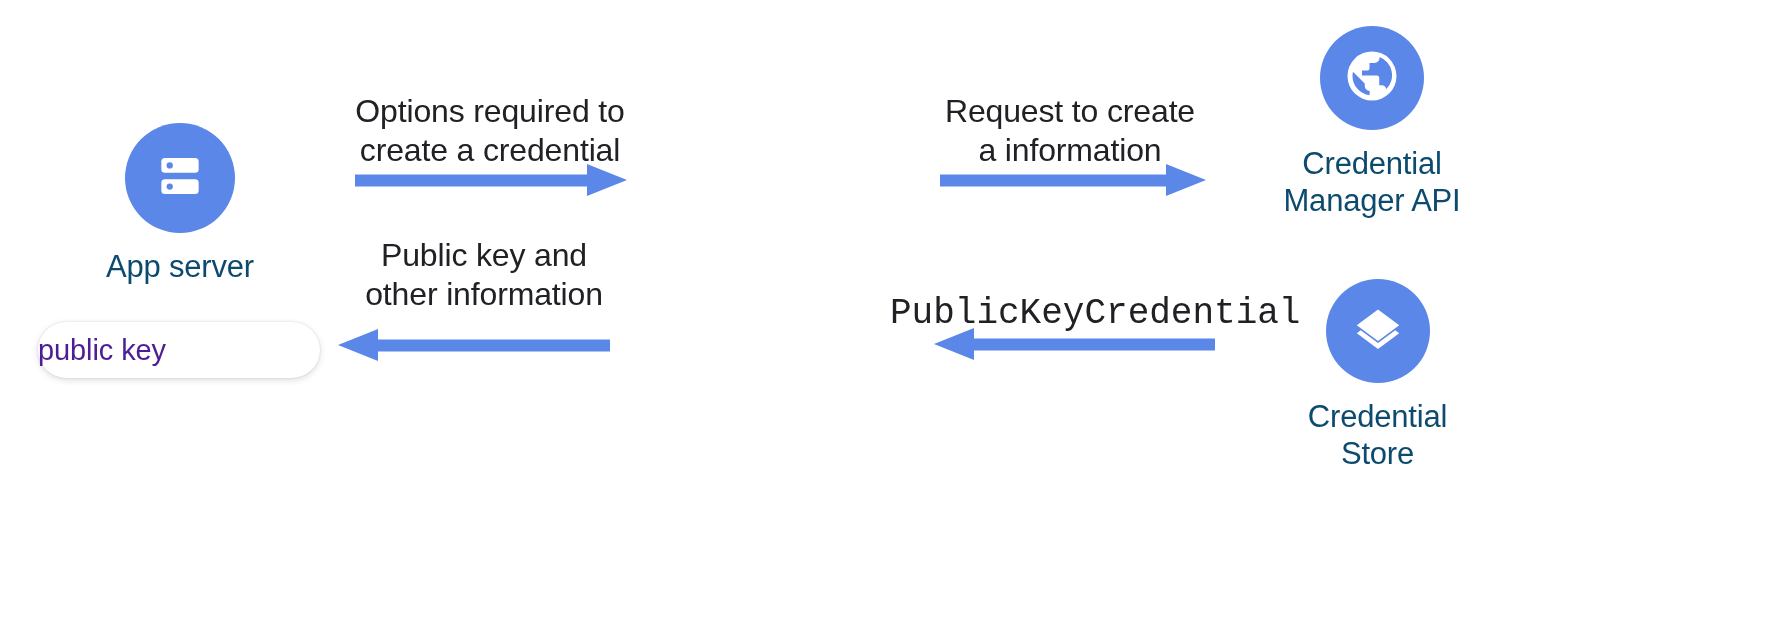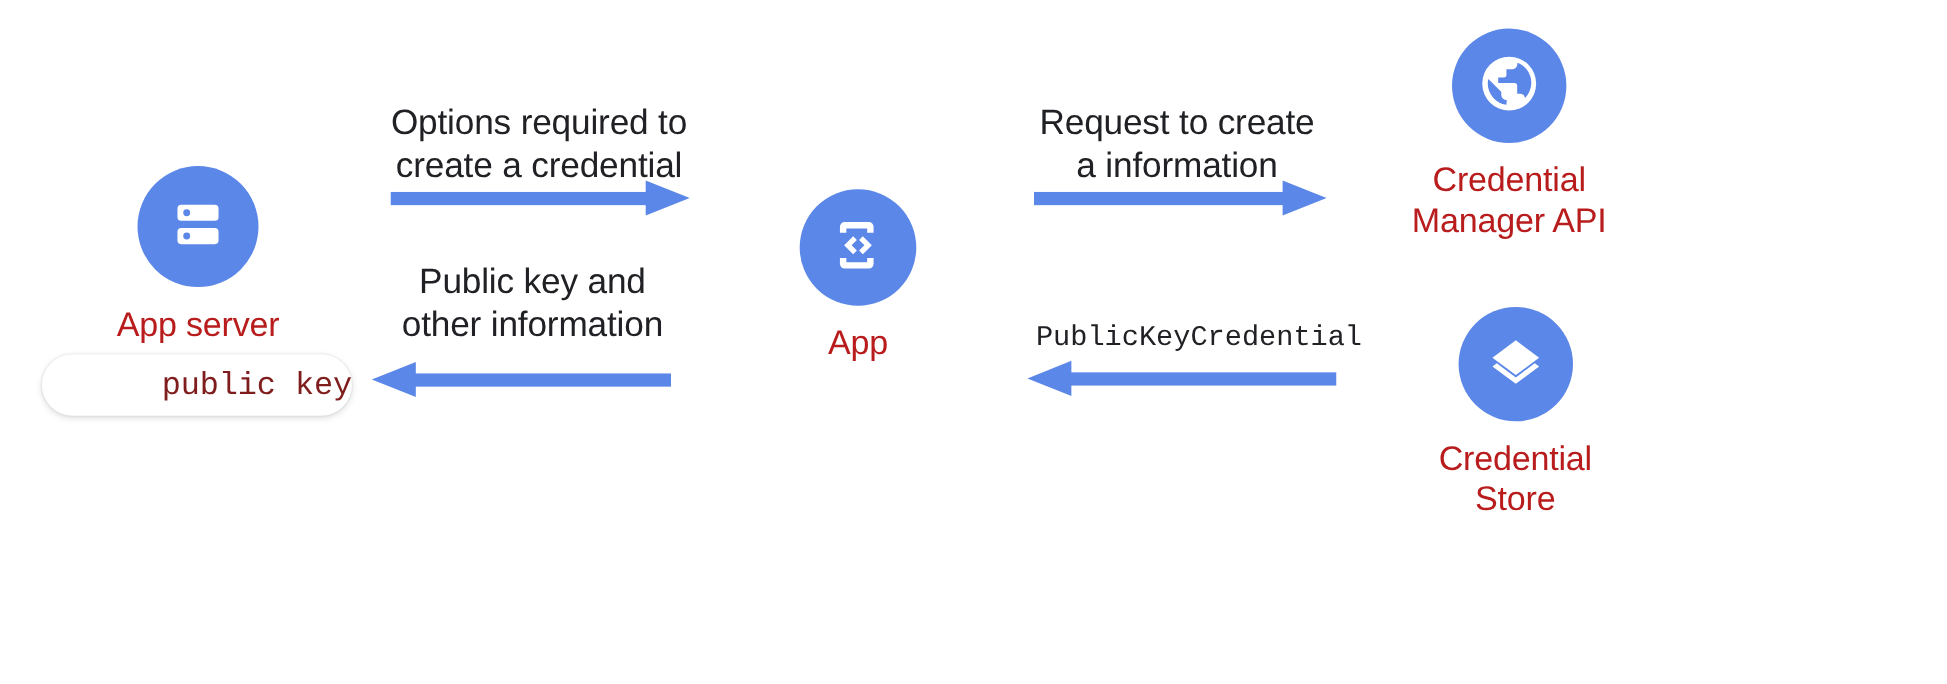--- a/index.html
+++ b/index.html
@@ -28,101 +28,87 @@
   }
   .circle {
     border-radius: 50%;
     display: flex;
     align-items: center;
     justify-content: center;
     flex: none;
   }
   .node-label {
     margin-top: 16px;
-    color: #b91c1c;
+    color: #0c4a6e;
     font-size: 31px;
     line-height: 1.18;
     text-align: center;
     letter-spacing: -0.2px;
     white-space: pre-line;
   }
 
   
   .pill {
     position: absolute;
     display: flex;
     align-items: center;
-    justify-content: flex-end;
+    justify-content: flex-start;
     background: #ffffff;
     border-radius: 999px;
     box-shadow: 0 2px 6px rgba(60,64,67,0.18), 0 0 2px rgba(60,64,67,0.16);
-    color: #7f1d1d;
+    color: #4c1d95;
     font-size: 29px;
     letter-spacing: -0.1px;
-    font-family: Liberation Mono, monospace;
   }
 
   
   .arrow {
     position: absolute;
     display: block;
   }
 
   
   .edge-label {
     position: absolute;
     text-align: center;
     color: #202124;
     font-size: 32px;
     line-height: 1.22;
     letter-spacing: -0.15px;
     white-space: pre-line;
   }
   .edge-label.mono {
     font-family: "Liberation Mono", monospace;
-    font-size: 26px;
+    font-size: 36px;
     letter-spacing: 0;
   }
 </style>
 </head>
 <body>
 
 <div id="stage">
 
-  <div class="node" style="left:105px; top:151px; width:150px;">
+  <div class="node" style="left:105px; top:123px; width:150px;">
     <div class="circle" style="width:110px; height:110px; background:#5b87e8;">
       <span>
         <svg width="56" height="56" viewBox="0 0 24 24" aria-hidden="true">
           <rect x="4" y="4.3" width="16" height="6.3" rx="1.5" fill="#ffffff"></rect>
           <circle cx="7.6" cy="7.45" r="1.35" fill="#5b87e8"></circle>
           <rect x="4" y="13.4" width="16" height="6.3" rx="1.5" fill="#ffffff"></rect>
           <circle cx="7.6" cy="16.55" r="1.35" fill="#5b87e8"></circle>
         </svg>
       </span>
     </div>
     <div class="node-label">App server</div>
   </div>
 
   <div class="pill" style="left:38px; top:322px; width:282px; height:56px;">
     <span>public key</span>
   </div>
 
-  <div class="node" style="left:718px; top:172px; width:124px;">
-    <div class="circle" style="width:106px; height:106px; background:#5b87e8;">
-      <span>
-        <svg width="54" height="54" viewBox="0 0 24 24" aria-hidden="true">
-          <path fill="#ffffff" d="M7.6 2.6h8.8a1.9 1.9 0 0 1 1.9 1.9v2.4h-2.6V5.2H7.3v1.7H4.7V4.5a1.9 1.9 0 0 1 1.9-1.9z"></path>
-          <path fill="#ffffff" d="M4.7 17.1h2.6v1.7h8.4v-1.7h2.6v2.4a1.9 1.9 0 0 1-1.9 1.9H6.6a1.9 1.9 0 0 1-1.9-1.9z"></path>
-          <path fill="#ffffff" d="M10.05 8.35 6.4 12l3.65 3.65 1.5-1.5L9.4 12l2.15-2.15z"></path>
-          <path fill="#ffffff" d="M13.95 8.35 17.6 12l-3.65 3.65-1.5-1.5L14.6 12l-2.15-2.15z"></path>
-        </svg>
-      </span>
-    </div>
-    <div class="node-label">App</div>
-  </div>
 
   <div class="node" style="left:1267px; top:26px; width:210px;">
     <div class="circle" style="width:104px; height:104px; background:#5b87e8;">
       <span>
         <svg width="60" height="60" viewBox="0 0 24 24" aria-hidden="true">
           <path fill="#ffffff" d="M12 2.2A9.8 9.8 0 1 0 21.8 12 9.81 9.81 0 0 0 12 2.2zm-1 17.5a7.82 7.82 0 0 1-6.8-7.7 7.7 7.7 0 0 1 .2-1.7l4.7 4.7v1a2 2 0 0 0 2 2zm6.75-2.5a1.94 1.94 0 0 0-1.85-1.5h-1v-2.9a1 1 0 0 0-1-1h-5.9v-2h2a1 1 0 0 0 1-1v-2h2a2 2 0 0 0 2-2v-.4a7.8 7.8 0 0 1 2.75 12.8z"></path>
         </svg>
       </span>
     </div>
     <div class="node-label">Credential

